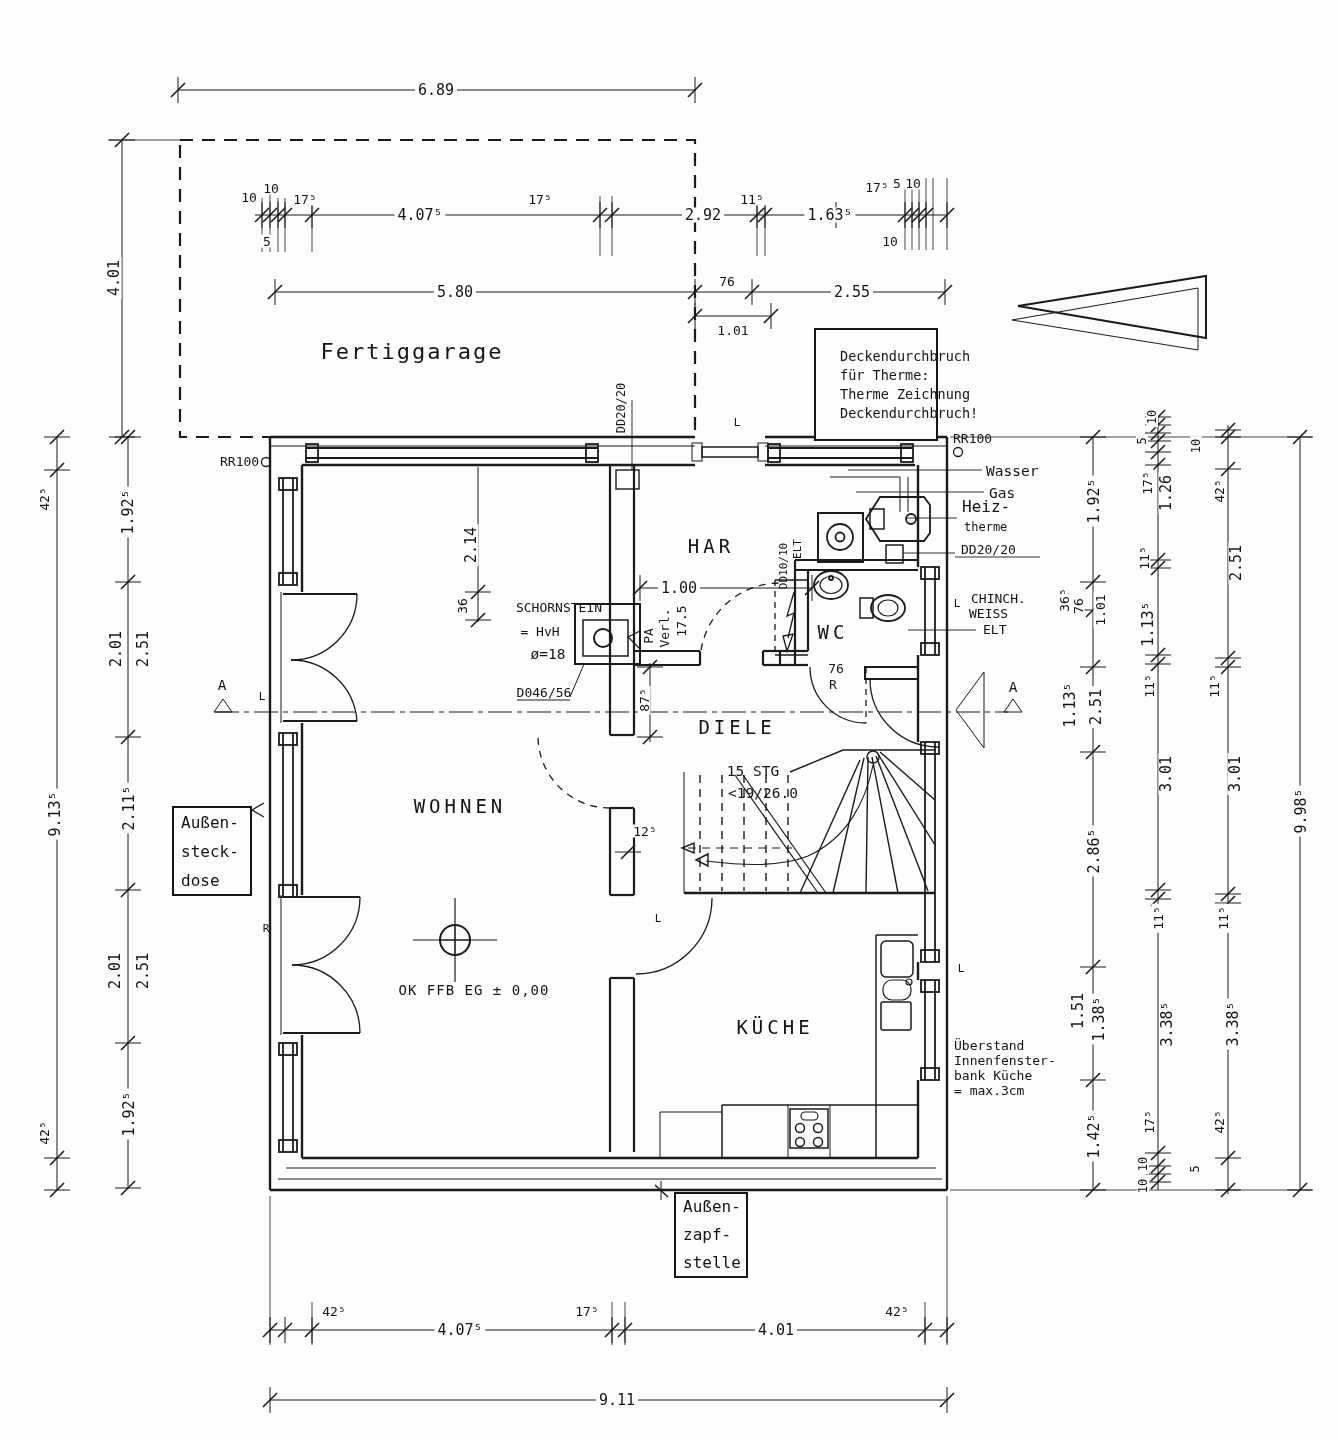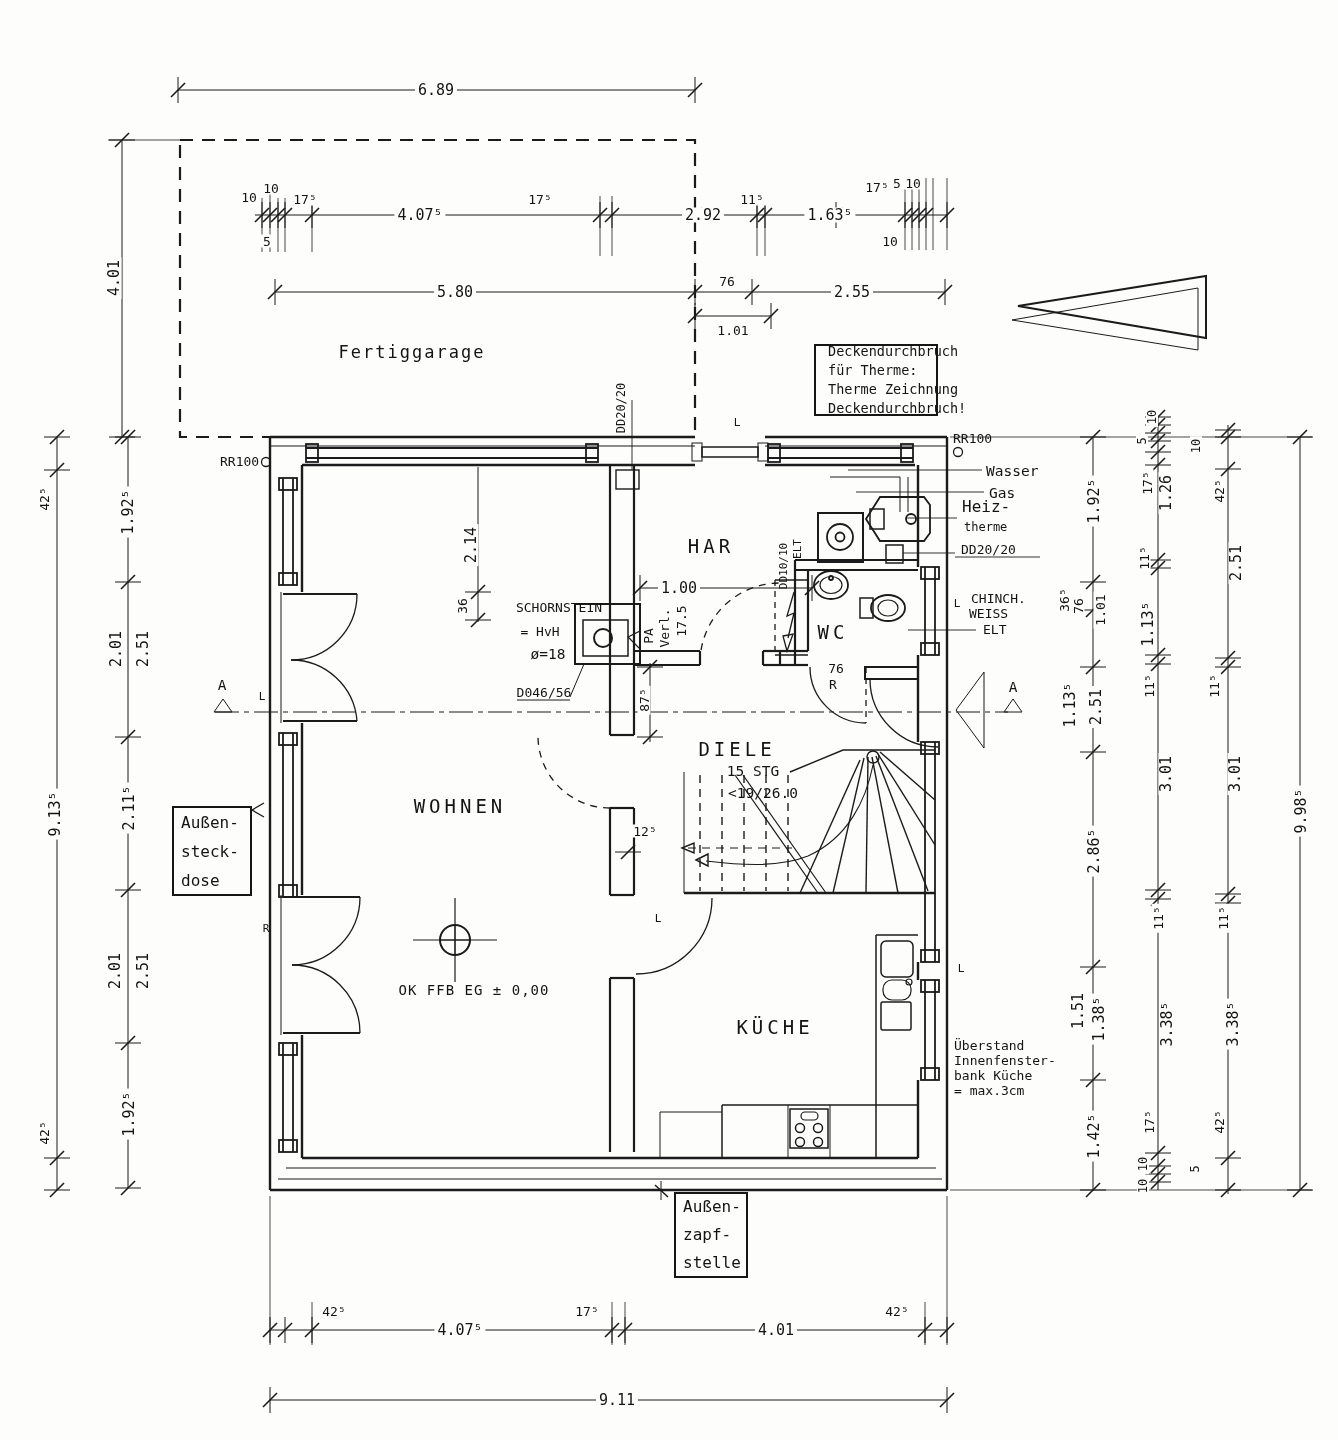--- a/index.html
+++ b/index.html
@@ -6,21 +6,21 @@
   #sheet{position:relative;width:1338px;height:1440px;background:#fdfdfc;overflow:hidden;
          font-family:"DejaVu Sans Mono",monospace;color:#141414;}
   #sheet svg{position:absolute;left:0;top:0;}
   #sheet svg line,#sheet svg path,#sheet svg rect,#sheet svg circle,#sheet svg ellipse,#sheet svg polyline,#sheet svg polygon
       {stroke:#1b1b1b;fill:none;stroke-linecap:butt;}
   .t{position:absolute;font:14.5px "DejaVu Sans Mono",monospace;color:#141414;
      transform:translate(-50%,-50%);white-space:pre;line-height:1;}
   .d{background:#fdfdfc;padding:0 3px;font-size:15px;}
   .v{transform:translate(-50%,-50%) rotate(-90deg);}
   .r{font-size:19px;letter-spacing:4px;}
-  .g{font-size:17px;letter-spacing:2px;}
+  .g{font-size:22px;letter-spacing:2px;}
   .s13{font-size:13px;} .s12{font-size:12px;} .s11{font-size:11px;}
   .la{transform:translate(0,-50%);}
   .box{position:absolute;border:2px solid #161616;background:#fdfdfc;box-sizing:border-box;
        display:flex;flex-direction:column;justify-content:center;}
   .box div{white-space:pre;}
 </style>
 </head>
 <body>
 
 <div id="sheet">
@@ -488,21 +488,21 @@
 <div class="t d v s13" style="left:1219px;top:1122px">42⁵</div>
 <div class="t d v s12" style="left:1195px;top:1169px">5</div>
 <div class="t d v" style="left:1301px;top:811px">9.98⁵</div>
 <div class="t d v" style="left:471px;top:545px">2.14</div>
 <div class="t d v s13" style="left:462px;top:606px">36</div>
 <div class="t d v s13" style="left:644px;top:700px">87⁵</div>
 
 <div class="t r" style="left:460px;top:806px">WOHNEN</div>
 <div class="t r" style="left:711px;top:546px">HAR</div>
 <div class="t r" style="left:833px;top:632px">WC</div>
-<div class="t r" style="left:737px;top:749px">DIELE</div>
+<div class="t r" style="left:737px;top:727px">DIELE</div>
 <div class="t r" style="left:775px;top:1027px">KÜCHE</div>
 <div class="t g" style="left:412px;top:352px">Fertiggarage</div>
 
 <div class="t s13" style="left:559px;top:607px">SCHORNSTEIN</div>
 <div class="t s13" style="left:540px;top:631px">= HvH</div>
 <div class="t" style="left:548px;top:654px">ø=18</div>
 <div class="t s13" style="left:544px;top:692px">D046/56</div>
 <div class="t" style="left:474px;top:990px;font-size:14px;letter-spacing:1px">OK FFB EG ± 0,00</div>
 <div class="t" style="left:753px;top:771px">15 STG</div>
 <div class="t" style="left:763px;top:793px">&lt;19/26.0</div>
@@ -529,21 +529,21 @@
 <div class="t" style="left:222px;top:685px">A</div>
 <div class="t" style="left:1013px;top:687px">A</div>
 
 <div class="t s11" style="left:737px;top:422px">L</div>
 <div class="t s11" style="left:262px;top:696px">L</div>
 <div class="t s11" style="left:266px;top:928px">R</div>
 <div class="t s11" style="left:658px;top:918px">L</div>
 <div class="t s11" style="left:957px;top:603px">L</div>
 <div class="t s11" style="left:961px;top:968px">L</div>
 
-<div class="box" style="left:814px;top:344px;width:124px;height:72px;padding:4px 12px;font-size:13.5px;line-height:19px">
+<div class="box" style="left:814px;top:328px;width:124px;height:113px;padding:4px 24px;font-size:13.5px;line-height:19px">
   <div>Deckendurchbruch</div>
   <div>für Therme:</div>
   <div>Therme Zeichnung</div>
   <div>Deckendurchbruch!</div>
 </div>
 <div class="box" style="left:172px;top:806px;width:80px;height:90px;padding:2px 7px;font-size:16px;line-height:29px">
   <div>Außen-</div>
   <div>steck-</div>
   <div>dose</div>
 </div>

